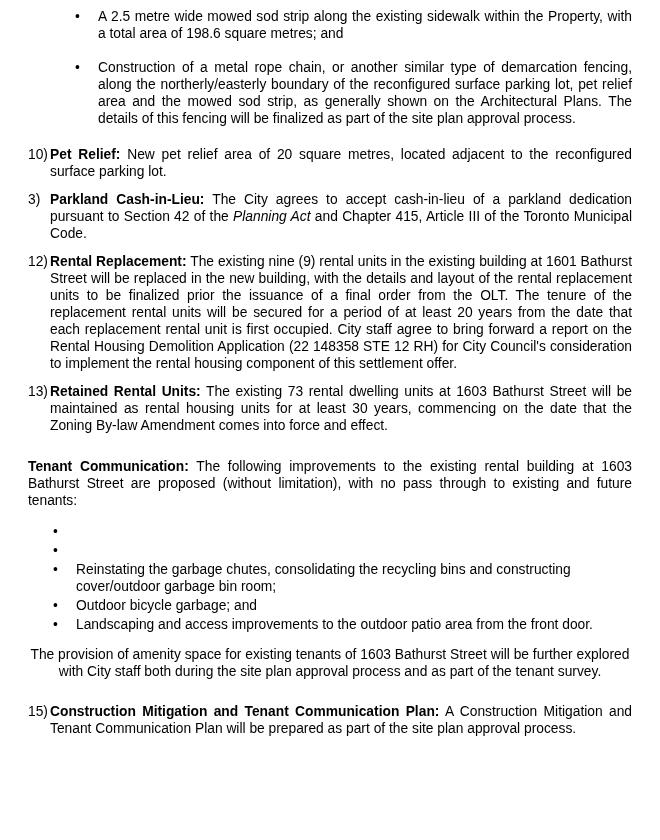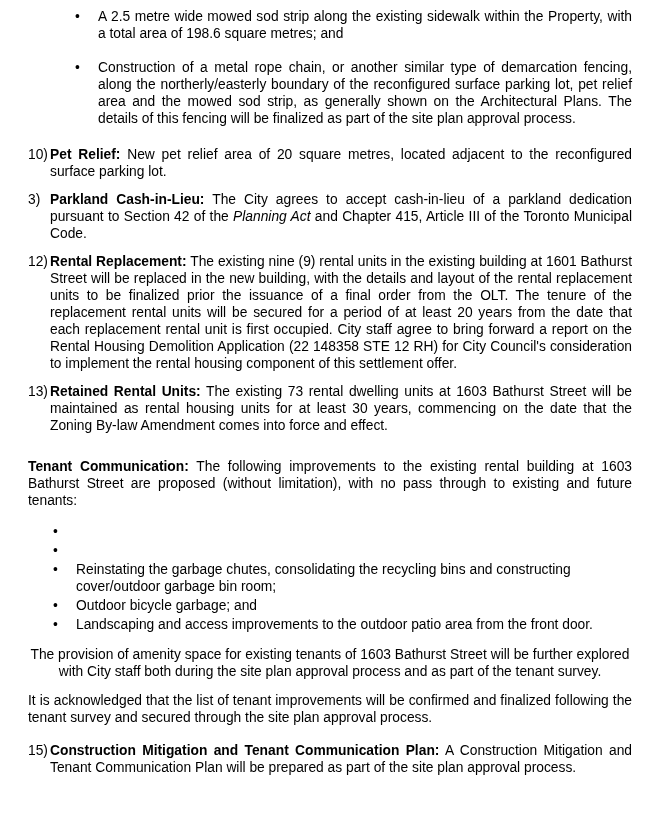--- a/index.html
+++ b/index.html
@@ -132,21 +132,20 @@
         <li>
           <span class="dot">•</span>
           <span>Outdoor bicycle garbage; and</span>
         </li>
         <li>
           <span class="dot">•</span>
           <span>Landscaping and access improvements to the outdoor patio area from the front door.</span>
         </li>
       </ul>
       <p class="para">The provision of amenity space for existing tenants of 1603 Bathurst Street will be further explored with City staff both during the site plan approval process and as part of the tenant survey.</p>
-      <p class="para justified last">It is acknowledged that the list of tenant improvements will be confirmed and finalized following the tenant survey and secured through the site plan approval process.</p>
     </div>
   </div>
 
   <div class="item">
     <span class="num">15)</span>
     <div class="body"><b>Construction Mitigation and Tenant Communication Plan:</b> <span>A Construction Mitigation and Tenant Communication Plan will be prepared as part of the site plan approval process.</span></div>
   </div>
 
 </div>
 

